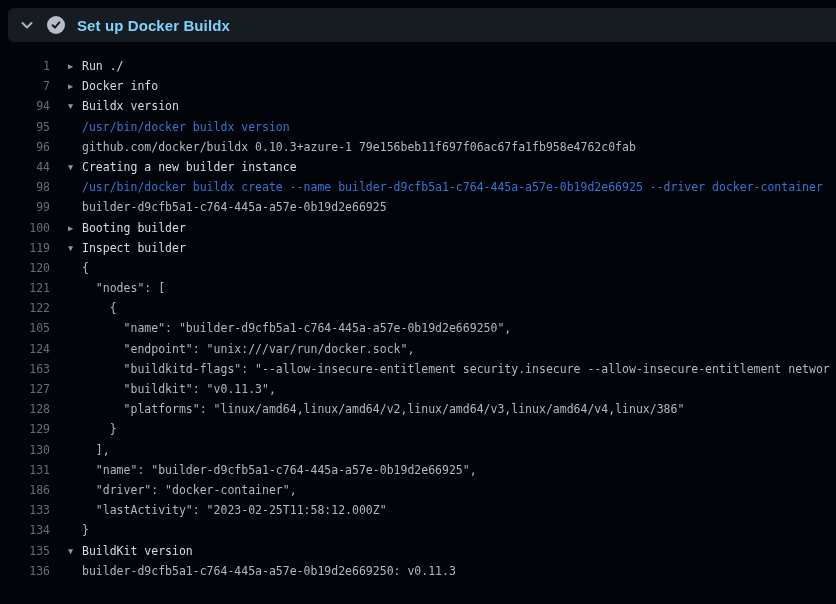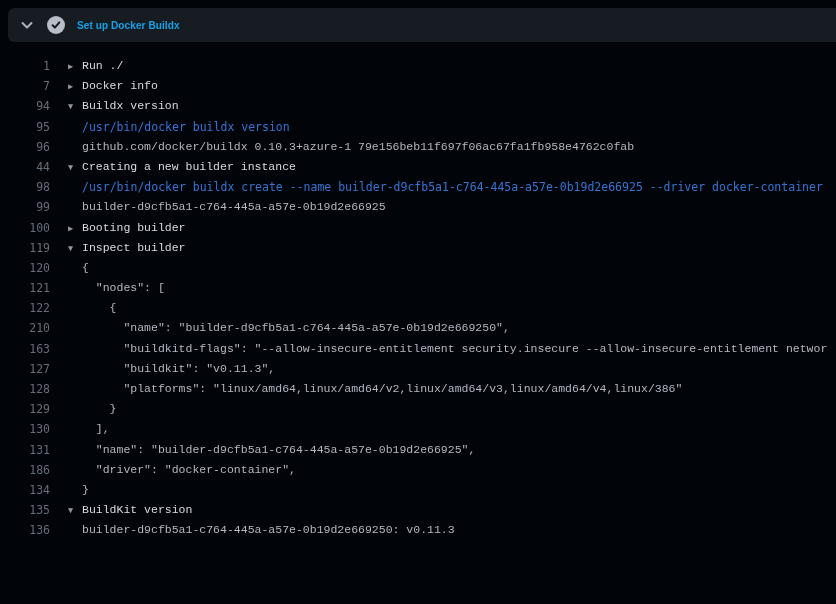--- a/index.html
+++ b/index.html
@@ -8,40 +8,40 @@
     background:#010409;
     font-family:"Liberation Sans", sans-serif;
   }
   .step-header{
     position:absolute;left:8px;top:8px;right:-8px;height:34px;
     background:#171b22;border-radius:6px;
     display:flex;align-items:center;padding-left:11px;gap:12px;
     cursor:pointer;
   }
   .step-header .title{
-    color:#0ea5e9;font-size:10px;font-weight:600;letter-spacing:.1px;
+    color:#7dd3fc;font-size:15px;font-weight:600;letter-spacing:.1px;
   }
   .icon{display:flex;align-items:center;justify-content:center;flex:none;}
   .log{
     position:absolute;left:0;top:56px;width:836px;
     font-family:"DejaVu Sans Mono","Liberation Mono",monospace;
     font-size:11.5px;line-height:20.2px;
   }
   .row{display:flex;white-space:pre;height:20.2px;overflow:hidden;}
   .row .num{
     flex:none;width:50px;text-align:right;color:#646e79;cursor:pointer;
   }
   .row .marker{
     flex:none;width:14px;margin-left:18px;color:#8d97a0;font-size:8.5px;
     display:inline-block;line-height:20.2px;
   }
   .row .txt{flex:none;overflow:hidden;}
-  .row.output .txt{color:#b0b8c1;font-family:Liberation Mono, monospace;}
+  .row.output .txt{color:#b0b8c1;}
   .row.command .txt{color:#3574d4;}
-  .row.group .txt{color:#d5dce2;font-family:Liberation Mono, monospace;}
+  .row.group .txt{color:#d5dce2;}
   .row.group{cursor:pointer;}
 </style>
 </head>
 <body>
 
 <div class="step-header">
   <span class="icon">
     <svg width="16" height="16" viewBox="0 0 16 16">
       <path d="M3.5 6l4.5 4.5L12.5 6" stroke="#aab4bd" stroke-width="2" fill="none" stroke-linecap="round" stroke-linejoin="round"></path>
     </svg>
@@ -115,23 +115,28 @@
     <span class="num">121</span>
     <span class="marker"></span>
     <span class="txt">  "nodes": [</span>
   </div>
     <div class="row output">
     <span class="num">122</span>
     <span class="marker"></span>
     <span class="txt">    {</span>
   </div>
     <div class="row output">
-    <span class="num">210</span>
+    <span class="num">105</span>
     <span class="marker"></span>
     <span class="txt">      "name": "builder-d9cfb5a1-c764-445a-a57e-0b19d2e669250",</span>
+  </div>
+    <div class="row output">
+    <span class="num">124</span>
+    <span class="marker"></span>
+    <span class="txt">      "endpoint": "unix:///var/run/docker.sock",</span>
   </div>
     <div class="row output">
     <span class="num">163</span>
     <span class="marker"></span>
     <span class="txt">      "buildkitd-flags": "--allow-insecure-entitlement security.insecure --allow-insecure-entitlement networ</span>
   </div>
     <div class="row output">
     <span class="num">127</span>
     <span class="marker"></span>
     <span class="txt">      "buildkit": "v0.11.3",</span>
@@ -155,20 +160,25 @@
     <span class="num">131</span>
     <span class="marker"></span>
     <span class="txt">  "name": "builder-d9cfb5a1-c764-445a-a57e-0b19d2e66925",</span>
   </div>
     <div class="row output">
     <span class="num">186</span>
     <span class="marker"></span>
     <span class="txt">  "driver": "docker-container",</span>
   </div>
     <div class="row output">
+    <span class="num">133</span>
+    <span class="marker"></span>
+    <span class="txt">  "lastActivity": "2023-02-25T11:58:12.000Z"</span>
+  </div>
+    <div class="row output">
     <span class="num">134</span>
     <span class="marker"></span>
     <span class="txt">}</span>
   </div>
     <div class="row group">
     <span class="num">135</span>
     <span class="marker">▼</span>
     <span class="txt">BuildKit version</span>
   </div>
     <div class="row output">

